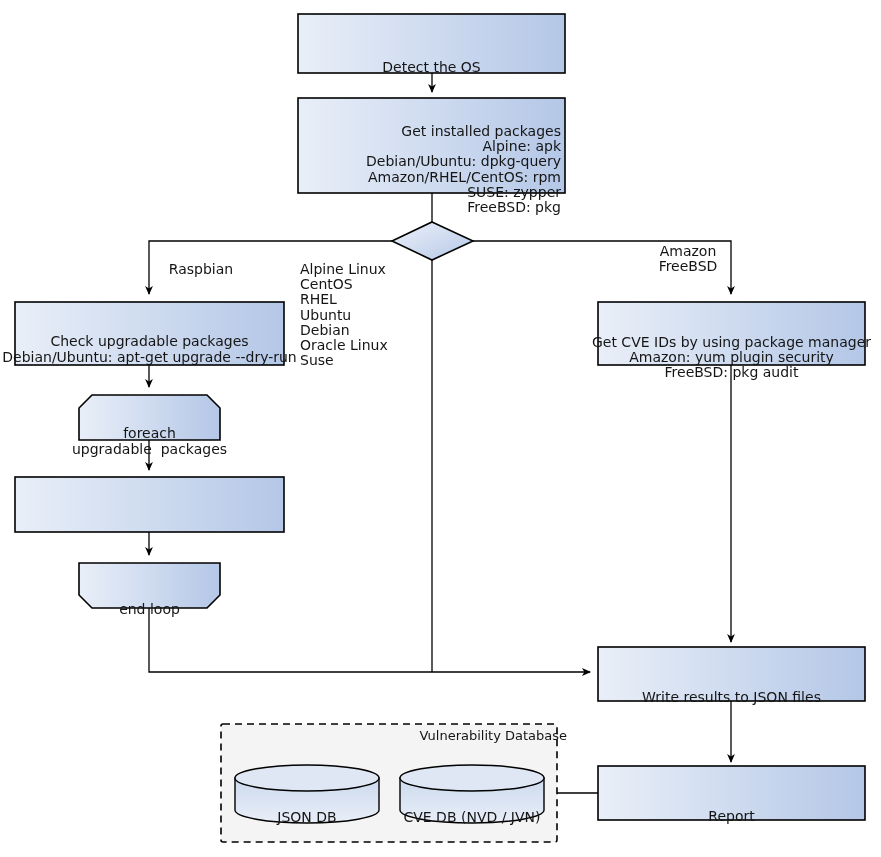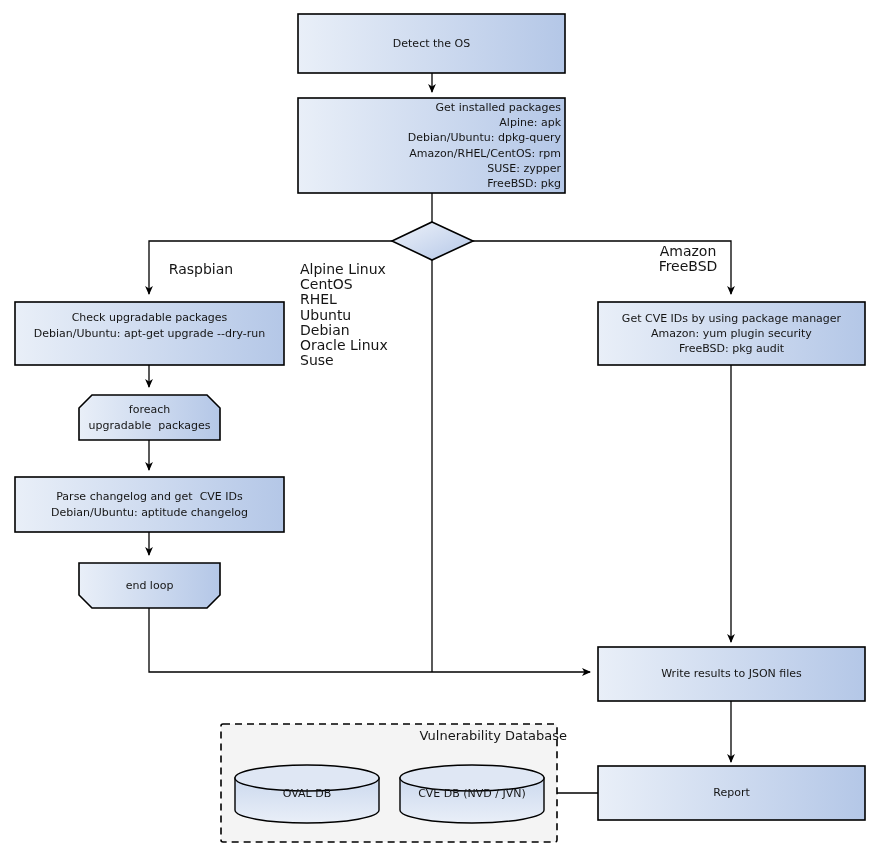--- a/index.html
+++ b/index.html
@@ -25,23 +25,24 @@
     width: 881px;
     height: 857px;
   }
   .node-text {
     position: absolute;
     display: flex;
     flex-direction: column;
     justify-content: center;
     pointer-events: none;
     color: #151515;
-    font-size: 11px;
+    font-size: 14px;
     line-height: 15.2px;
     white-space: pre;
+    margin-top: 24px;
   }
   .node-text.center { align-items: center; text-align: center; }
   .node-text.right  { align-items: flex-end; text-align: right; padding-left: 8px; }
   .edge-label {
     position: absolute;
     color: #151515;
     font-size: 14px;
     line-height: 15.2px;
     white-space: pre;
     pointer-events: none;
@@ -149,34 +150,32 @@
 Amazon/RHEL/CentOS: rpm
 SUSE: zypper
 FreeBSD: pkg</div>
 
   <div class="node-text center" style="left:15px; top:294px; width:269px; height:63px;">Check upgradable packages
 Debian/Ubuntu: apt-get upgrade --dry-run</div>
 
   <div class="node-text center" style="left:79px; top:395px; width:141px; height:45px;">foreach
 upgradable  packages</div>
 
-  <div class="node-text center" style="left:15px; top:477px; width:269px; height:55px;">Parse changelog and get  CVE IDs
-Debian/Ubuntu: aptitude changelog</div>
 
   <div class="node-text center" style="left:79px; top:563px; width:141px; height:45px;border-radius:21px;">end loop</div>
 
   <div class="node-text center" style="left:598px; top:302px; width:267px; height:63px;">Get CVE IDs by using package manager
 Amazon: yum plugin security
 FreeBSD: pkg audit</div>
 
   <div class="node-text center" style="left:598px; top:647px; width:267px; height:54px;">Write results to JSON files</div>
 
   <div class="node-text center" style="left:598px; top:766px; width:267px; height:54px;">Report</div>
 
-  <div class="node-text center" style="left:235px; top:778px; width:144px; height:32px;">OVAL DB</div>
+  <div class="node-text center" style="left:235px; top:778px; width:144px; height:32px;">JSON DB</div>
 
   <div class="node-text center" style="left:400px; top:778px; width:144px; height:32px;">CVE DB (NVD / JVN)</div>
 
   <div class="group-title" style="left:232px; top:727px; width:335px; text-align:right;">Vulnerability Database</div>
 
   <div class="edge-label center" style="left:156px; top:262px; width:90px;">Raspbian</div>
 
   <div class="edge-label right" style="left:300px; top:262px; width:124px;">Alpine Linux
 CentOS
 RHEL

